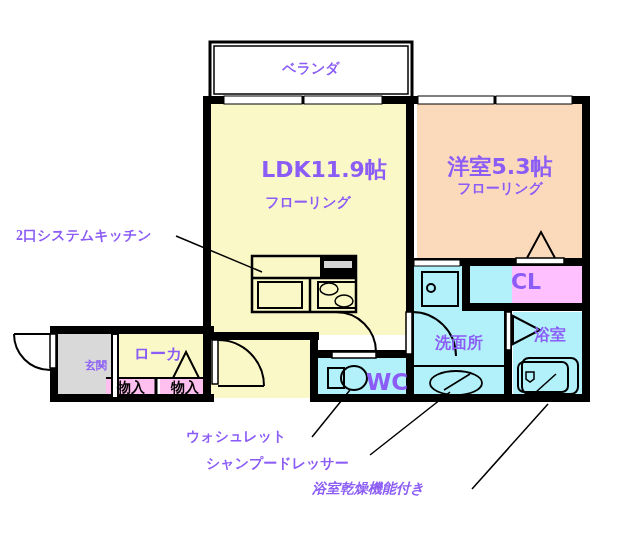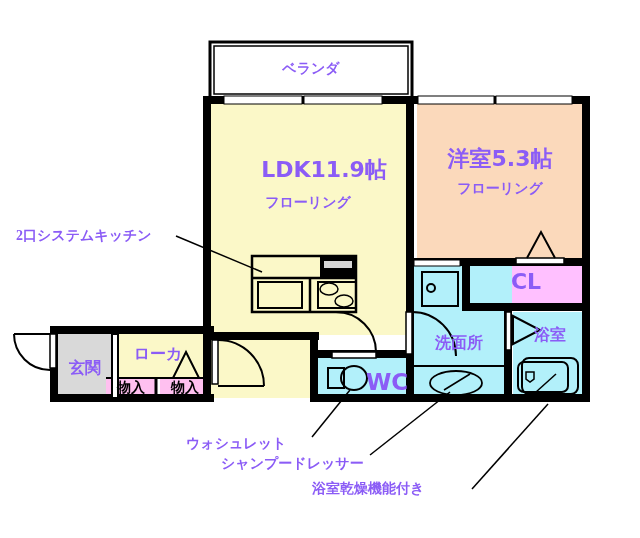--- a/index.html
+++ b/index.html
@@ -152,34 +152,34 @@
   <line x1="312" y1="437" x2="350" y2="390" stroke="#000" stroke-width="1.5"></line>
   <line x1="370" y1="455" x2="450" y2="392" stroke="#000" stroke-width="1.5"></line>
   <line x1="472" y1="489" x2="548" y2="404" stroke="#000" stroke-width="1.5"></line>
 </svg>
 
 <div class="txt rm-sub ctr" style="left:311px;top:60px;">ベランダ</div>
 
 <div class="txt rm-name ctr" style="left:324px;top:155px;">LDK11.9帖</div>
 <div class="txt rm-sub ctr" style="left:308px;top:194px;">フローリング</div>
 
-<div class="txt rm-name ctr" style="left:500px;top:144px;">洋室5.3帖</div>
+<div class="txt rm-name ctr" style="left:500px;top:152px;">洋室5.3帖</div>
 <div class="txt rm-sub ctr" style="left:500px;top:180px;">フローリング</div>
 
 <div class="txt rm-name ctr" style="left:526px;top:269px;text-align:right;">CL</div>
 
 <div class="txt rm-small ctr" style="left:459px;top:333px;">洗面所</div>
 
 <div class="txt rm-small ctr" style="left:550px;top:325px;">浴室</div>
 
 <div class="txt rm-name ctr" style="left:387px;top:369px;font-size:23px;">WC</div>
 
-<div class="txt rm-tiny ctr" style="left:85px;top:358px;font-size:16px;">玄関</div>
+<div class="txt rm-tiny ctr" style="left:96px;top:358px;font-size:11px;">玄関</div>
 
 <div class="txt rm-small ctr" style="left:158px;top:344px;text-align:center;">ローカ</div>
 
 <div class="txt ctr" style="left:131px;top:379px;font-size:14px;color:#000;">物入</div>
 <div class="txt ctr" style="left:185px;top:379px;font-size:14px;color:#000;">物入</div>
 
 <div class="txt anno" style="left:16px;top:227px;font-family:Liberation Serif, serif;">2口システムキッチン</div>
-<div class="txt anno" style="left:186px;top:428px;margin-top:7px;">ウォシュレット</div>
-<div class="txt anno" style="left:206px;top:455px;margin-left:15px;">シャンプードレッサー</div>
-<div class="txt anno" style="left:312px;top:480px;">浴室乾燥機能付き</div>
+<div class="txt anno" style="left:186px;top:428px;">ウォシュレット</div>
+<div class="txt anno" style="left:206px;top:455px;">シャンプードレッサー</div>
+<div class="txt anno" style="left:312px;top:480px;font-style:italic;">浴室乾燥機能付き</div>
 
 </body></html>

